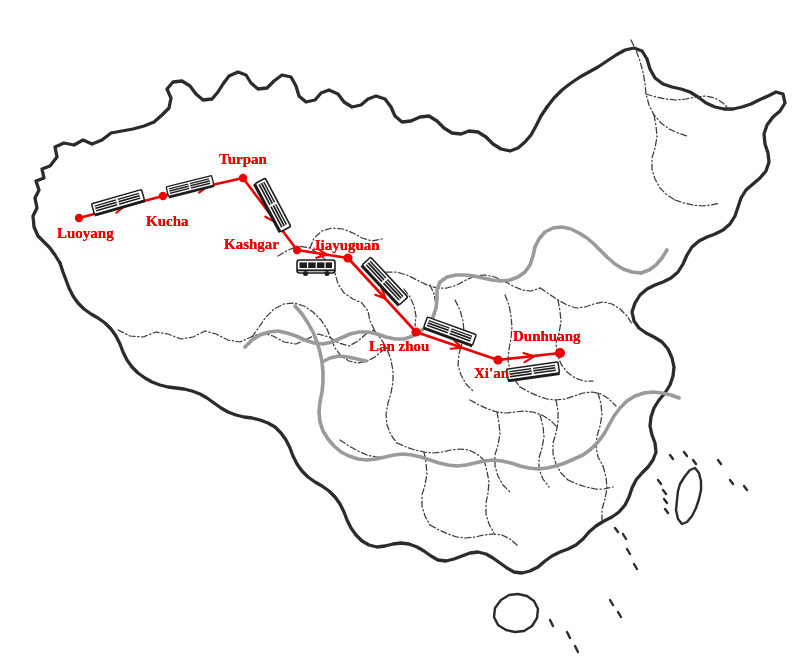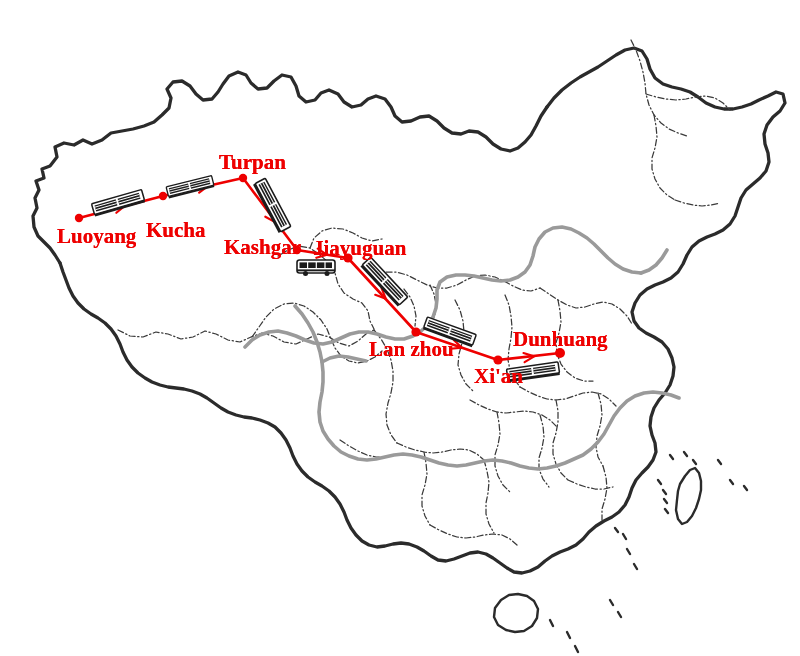--- a/index.html
+++ b/index.html
@@ -5,21 +5,21 @@
   html,body{margin:0;padding:0;background:#ffffff;}
   body{width:800px;height:656px;overflow:hidden;
        font-family:"Liberation Serif","DejaVu Serif",serif;}
   #map-root{position:relative;width:800px;height:656px;background:#ffffff;}
   #map-svg{position:absolute;left:0;top:0;width:800px;height:656px;}
   .city-label{
     position:absolute;
     color:#ee0000;
     font-family:"Liberation Serif","DejaVu Serif",serif;
     font-weight:bold;
-    font-size:21px;
+    font-size:15px;
     line-height:1;
     white-space:nowrap;
     letter-spacing:0px;
     text-shadow:0 0 0.4px #ee0000;
   }
 </style>
 </head>
 <body>
 
 <div id="map-root">
@@ -363,21 +363,21 @@
         <circle cx="297" cy="250" r="4.2" fill="#ee0000"></circle>
         <circle cx="348" cy="258" r="4.6" fill="#ee0000"></circle>
         <circle cx="416" cy="332" r="4.6" fill="#ee0000"></circle>
         <circle cx="498" cy="360" r="4.6" fill="#ee0000"></circle>
         <circle cx="560" cy="353" r="5" fill="#ee0000"></circle>
       </g>
   </svg>
 
   <div id="label-layer">
       <div class="city-label" style="left: 57px; top: 226px;">Luoyang</div>
-      <div class="city-label" style="left: 146px; top: 220px; text-align: right;">Kucha</div>
+      <div class="city-label" style="left: 146px; top: 214px; text-align: right;">Kucha</div>
       <div class="city-label" style="left: 219px; top: 152px;">Turpan</div>
       <div class="city-label" style="left: 224px; top: 237px;">Kashgar</div>
       <div class="city-label" style="left: 313px; top: 238px;">Jiayuguan</div>
       <div class="city-label" style="left: 369px; top: 339px; font-family: Liberation Serif, serif;">Lan zhou</div>
       <div class="city-label" style="left: 474px; top: 366px;">Xi'an</div>
       <div class="city-label" style="left: 513px; top: 329px;">Dunhuang</div>
     </div>
 </div>
 
 </body></html>

